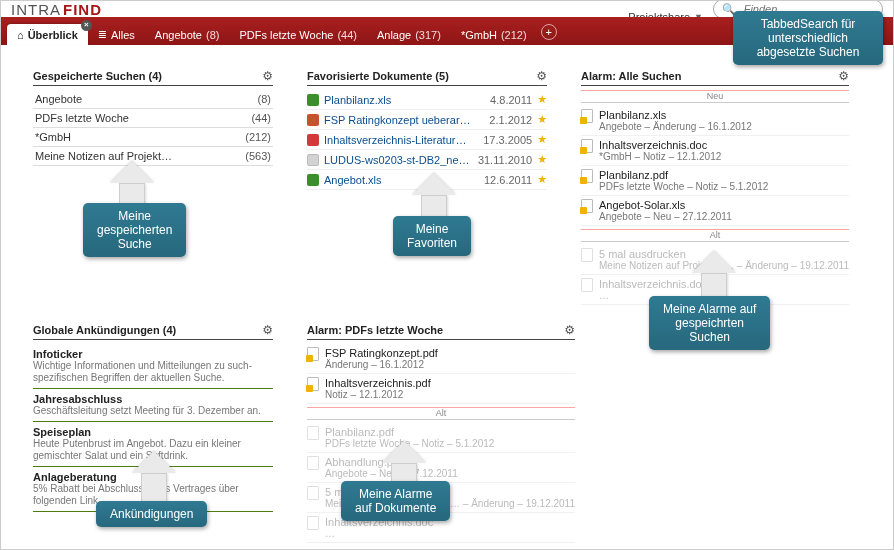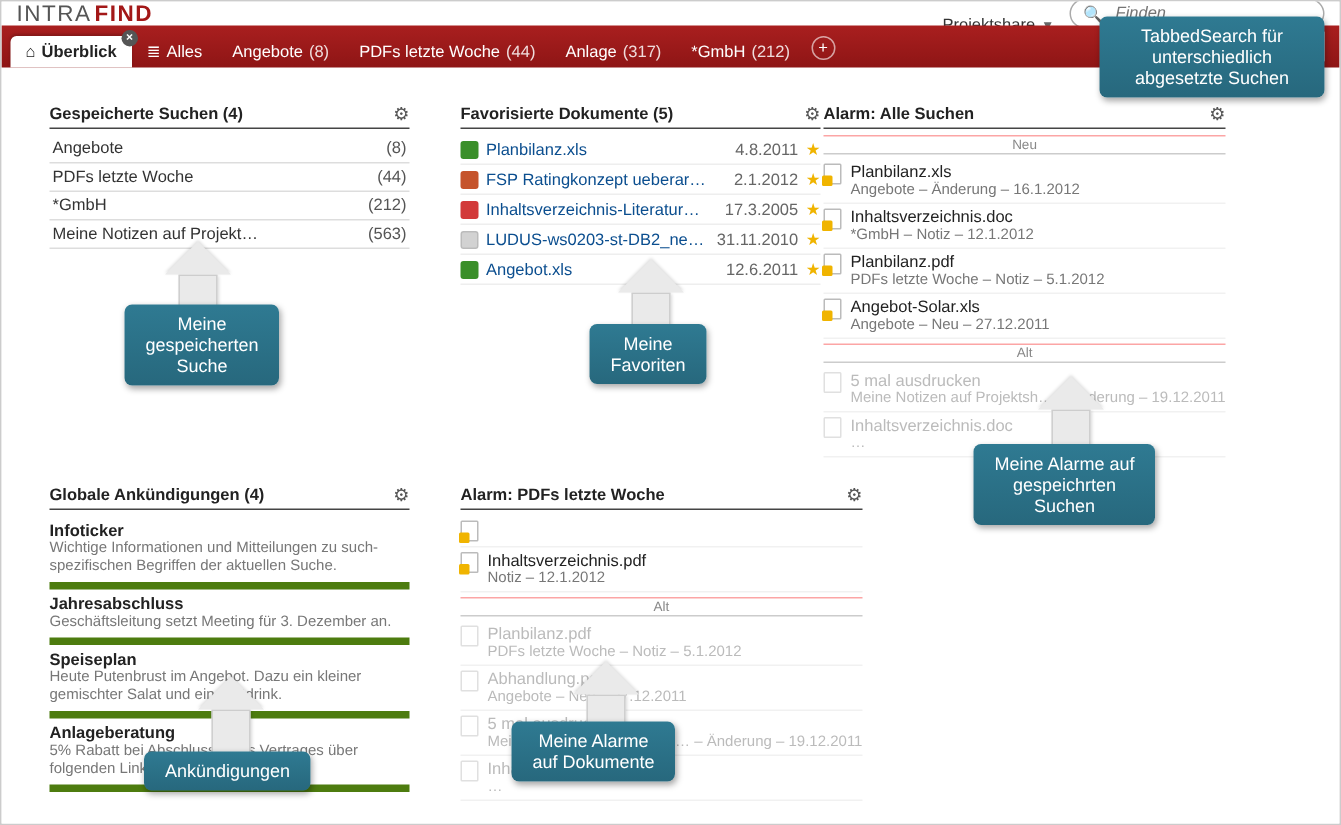--- a/index.html
+++ b/index.html
@@ -134,21 +134,21 @@
     border-bottom:1px solid #f1f1f1;
   }
   .al-row .txt { flex:1; overflow:hidden; }
   .al-row .t1 { color:#222; font-weight:400; white-space:nowrap; overflow:hidden; text-overflow:ellipsis; }
   .al-row .t2 { color:#777; font-size:10px; white-space:nowrap; overflow:hidden; text-overflow:ellipsis; }
   .al-row.dim .t1, .al-row.dim .t2 { color:#bbb; }
   .docic { width:12px; height:14px; border:1px solid #bbb; background:#fff; border-radius:1px; position:relative; flex-shrink:0; }
   .docic.orange::before { content:""; position:absolute; left:-2px; bottom:-2px; width:7px; height:7px; background:#f0b400; border-radius:1px; }
   .docic.dim { opacity:.45; }
   
-  .ann-row { border-bottom:5px solid #4d7c0f; padding:4px 0; }
+  .ann-row { border-bottom:1px solid #4d7c0f; padding:4px 0; }
   .ann-row .t1 { color:#222; font-weight:700; }
   .ann-row .t2 { color:#777; font-size:10px; line-height:12px; }
   
   .scrollhint {
     width:6px; background:#e3e3e3; border-radius:3px; align-self:stretch;
   }
   
   .callout {
     position:absolute;
     background: linear-gradient(#2f7a92,#27687d);
@@ -278,21 +278,21 @@
         <span class="star">★</span>
       </div>
     <div class="fav-row">
         <span class="fic xls"></span>
         <span class="name">Angebot.xls</span>
         <span class="date">12.6.2011</span>
         <span class="star">★</span>
       </div>
   </div>
 
-  <div class="panel" style="display:flex; gap:4px;justify-content:flex-end;">
+  <div class="panel" style="display:flex; gap:4px;">
     <div style="flex:1;">
       <div class="panel-head">
         <span class="panel-title">Alarm: Alle Suchen</span>
         <span class="gear">⚙</span>
       </div>
       <div class="al-sec">Neu</div>
       <div class="al-row">
           <span class="docic orange"></span>
           <div class="txt">
             <div class="t1">Planbilanz.xls</div>
@@ -363,20 +363,24 @@
   </div>
 
   <div class="panel" style="display:flex; gap:4px;">
     <div style="flex:1;">
       <div class="panel-head">
         <span class="panel-title">Alarm: PDFs letzte Woche</span>
         <span class="gear">⚙</span>
       </div>
       <div class="al-row">
           <span class="docic orange"></span>
+          <div class="txt">
+            <div class="t1">FSP Ratingkonzept.pdf</div>
+            <div class="t2">Änderung – 16.1.2012</div>
+          </div>
         </div>
       <div class="al-row">
           <span class="docic orange"></span>
           <div class="txt">
             <div class="t1">Inhaltsverzeichnis.pdf</div>
             <div class="t2">Notiz – 12.1.2012</div>
           </div>
         </div>
       <div class="al-sec">Alt</div>
       <div class="al-row dim">

